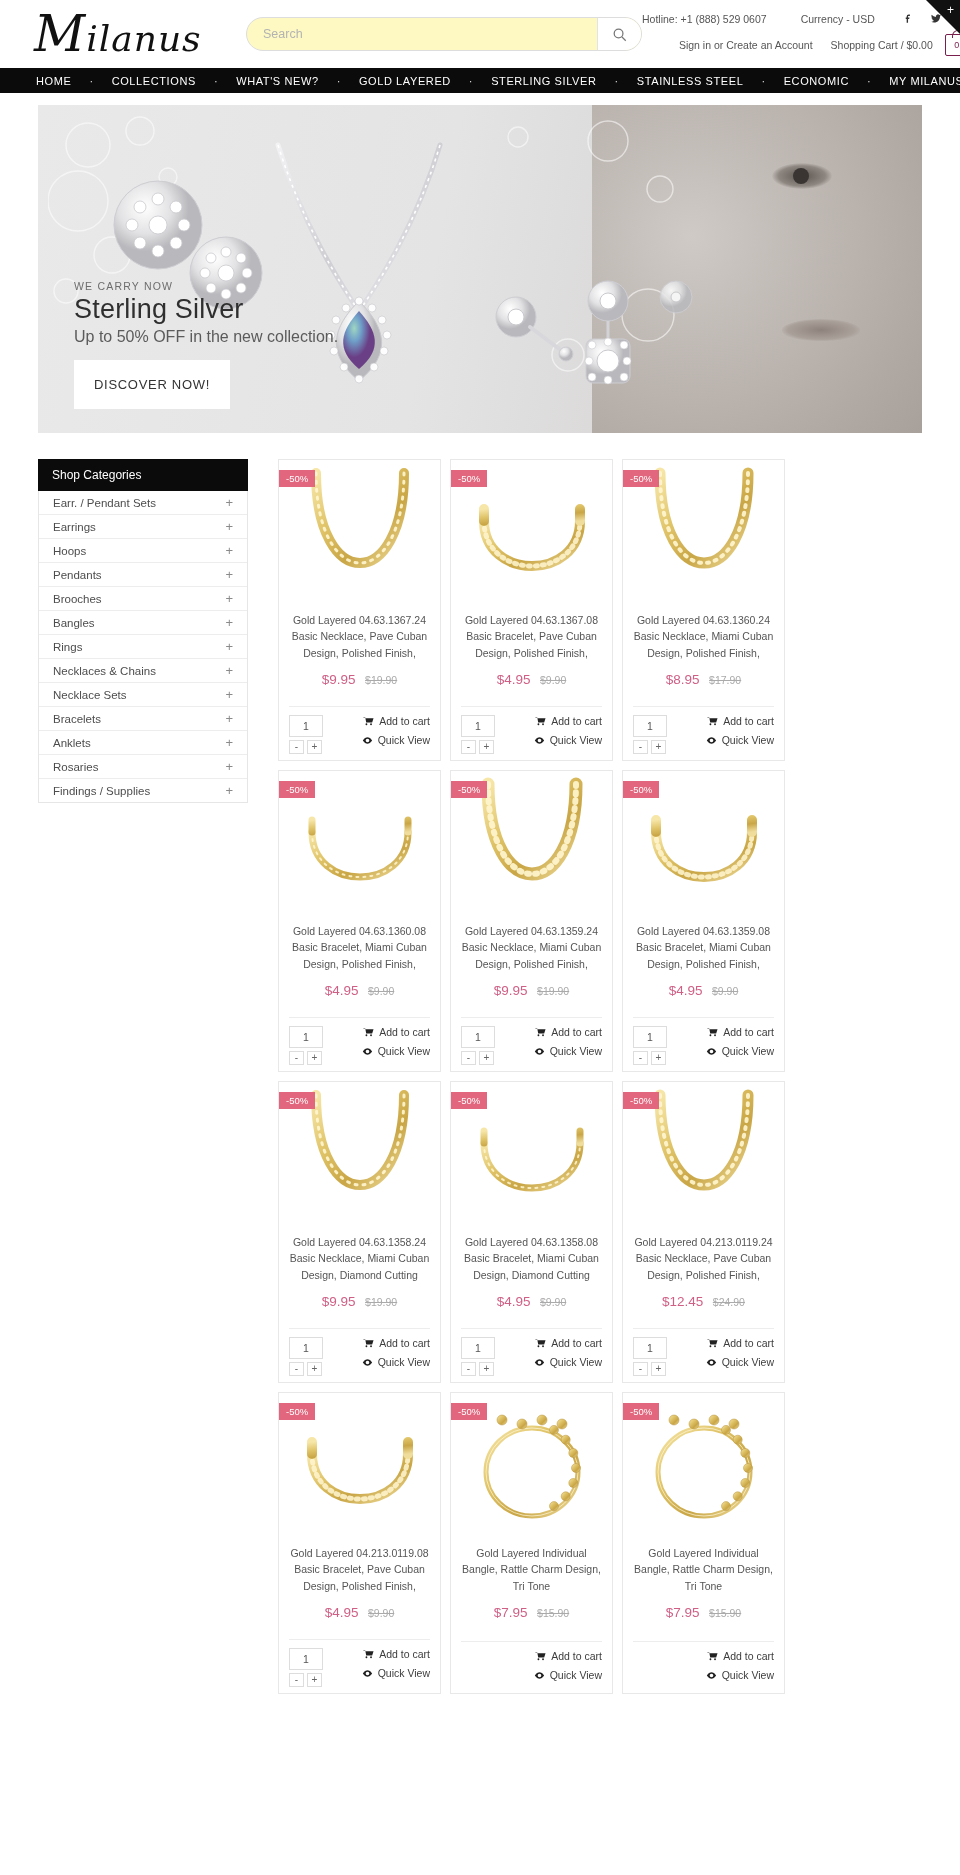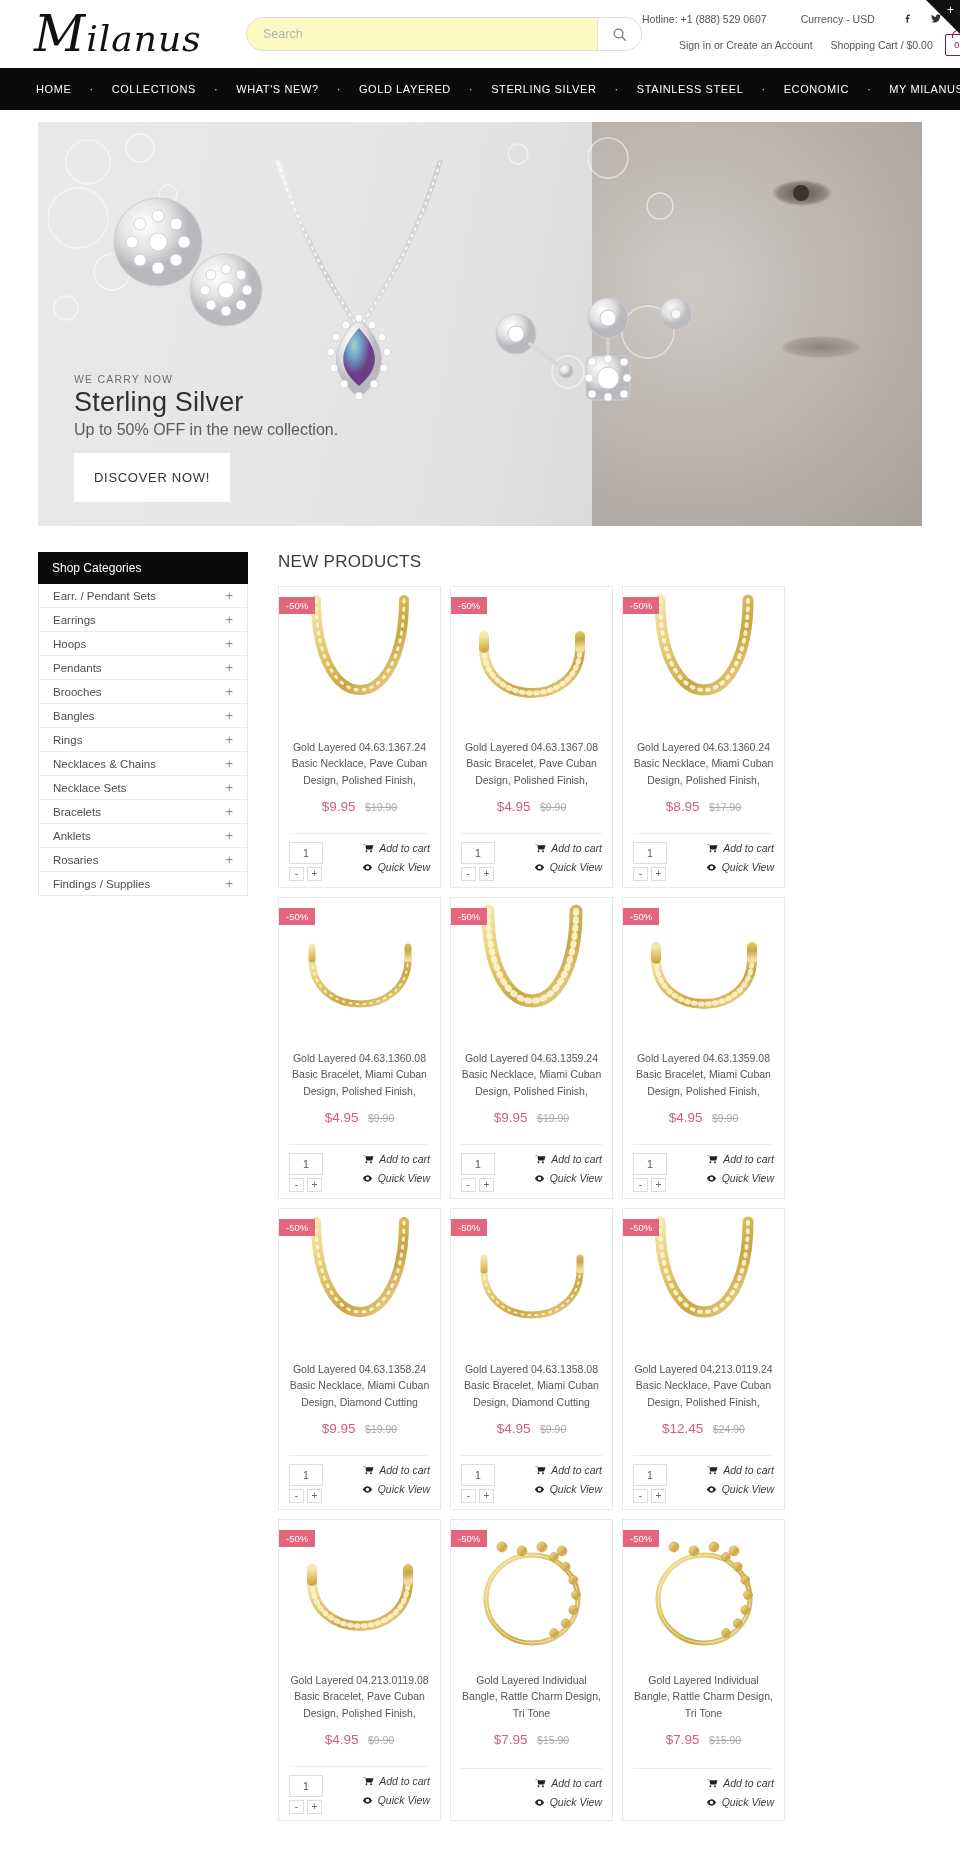--- a/index.html
+++ b/index.html
@@ -48,28 +48,28 @@
   }
   .cart-badge::before {
     content: ""; position: absolute; top: -5px; left: 6px; width: 11px; height: 7px;
     border: 1px solid #7a1f4d; border-bottom: 0; border-radius: 6px 6px 0 0;
   }
   .corner-fold { position: absolute; top: 0; right: 0; width: 34px; height: 34px; background: #111;
     clip-path: polygon(100% 0, 0 0, 100% 100%); }
   .corner-plus { position: absolute; top: 3px; right: 6px; color: #fff; font-size: 12px; }
 
   
-  .nav { background: #0b0b0b; height: 42px; display: flex; align-items: center; padding-left: 18px; }
+  .nav { background: #0b0b0b; height: 25px; display: flex; align-items: center; padding-left: 18px; }
   .nav ul { list-style: none; display: flex; align-items: center; }
   .nav li { color: #fff; font-size: 11px; letter-spacing: .6px; padding: 0 18px; cursor: pointer; white-space: nowrap; }
   .nav .sep { color: #fff; font-size: 11px; padding: 0; opacity:.85; }
 
   
   .hero {
-    margin: 12px 38px 0 38px; height: 404px; position: relative; overflow: hidden;
+    margin: 12px 38px 0 38px; height: 328px; position: relative; overflow: hidden;
     background: linear-gradient(100deg,#e9e9ea 0%,#e4e4e5 45%,#d9d7d6 72%,#cfcbc8 100%);
   }
   .hero-photo {
     position: absolute; right: 0; top: 0; width: 330px; height: 100%;
     background: radial-gradient(circle at 30% 40%, #cfcac6 0%, #b9b2ad 55%, #a8a09a 100%);
   }
   .face-eye { position:absolute; right: 90px; top: 58px; width: 60px; height: 26px; border-radius: 50%;
     background: radial-gradient(ellipse at center, #5c5550 0%, #8d8681 55%, rgba(160,152,146,0) 72%); }
   .face-eye2 { position:absolute; right: 113px; top: 63px; width: 16px; height: 16px; border-radius: 50%; background:#3a3532; }
   .face-lip { position:absolute; right: 62px; top: 214px; width: 78px; height: 22px; border-radius: 50% 50% 45% 45%;
@@ -127,21 +127,21 @@
   .qty-val {
     width: 34px; height: 22px; border: 1px solid #ddd; display: flex; align-items: center;
     justify-content: center; font-size: 10.5px; color: #555; background: #fff;
   }
   .qty-btns { display: flex; gap: 3px; margin-top: 3px; }
   .qty-btns div {
     width: 15px; height: 14px; border: 1px solid #ddd; display: flex; align-items: center;
     justify-content: center; font-size: 10px; color: #666; cursor: pointer; line-height:1;
   }
   .links { display: flex; flex-direction: column; gap: 7px; align-items: flex-end; flex:1; }
-  .lnk { display: flex; align-items: center; gap: 5px; font-size: 10.5px; color: #3d3d3d; cursor: pointer; font-style: italic; }
+  .lnk { display: flex; align-items: center; gap: 5px; font-size: 10.5px; color: #3d3d3d; cursor: pointer; }
   .lnk svg { flex: 0 0 auto; }
 </style>
 </head>
 <body>
 
 <div class="topbar">
   <div class="logo">
     <div class="logo-text"><span class="cap">M</span><span>ilanus</span></div>
   </div>
 
@@ -394,21 +394,20 @@
           <span class="sb-plus">+</span>
         </div>
         <div class="sb-item">
           <span>Findings / Supplies</span>
           <span class="sb-plus">+</span>
         </div>
       </div>
   </aside>
 
   <main class="main">
-    <h2 class="main-title">NEW PRODUCTS</h2>
     <div class="grid" id="grid">
         <div class="card">
     <div class="badge">-50%</div>
     <div class="thumb">
             <svg width="140" height="150" viewBox="0 0 140 150">
               <defs>
     <linearGradient id="goldnecklace-pave" x1="0" y1="0" x2="1" y2="1">
       <stop offset="0%" stop-color="#f6e6a8"></stop>
                   <stop offset="35%" stop-color="#e0c469"></stop>
       <stop offset="65%" stop-color="#c9a646"></stop>

